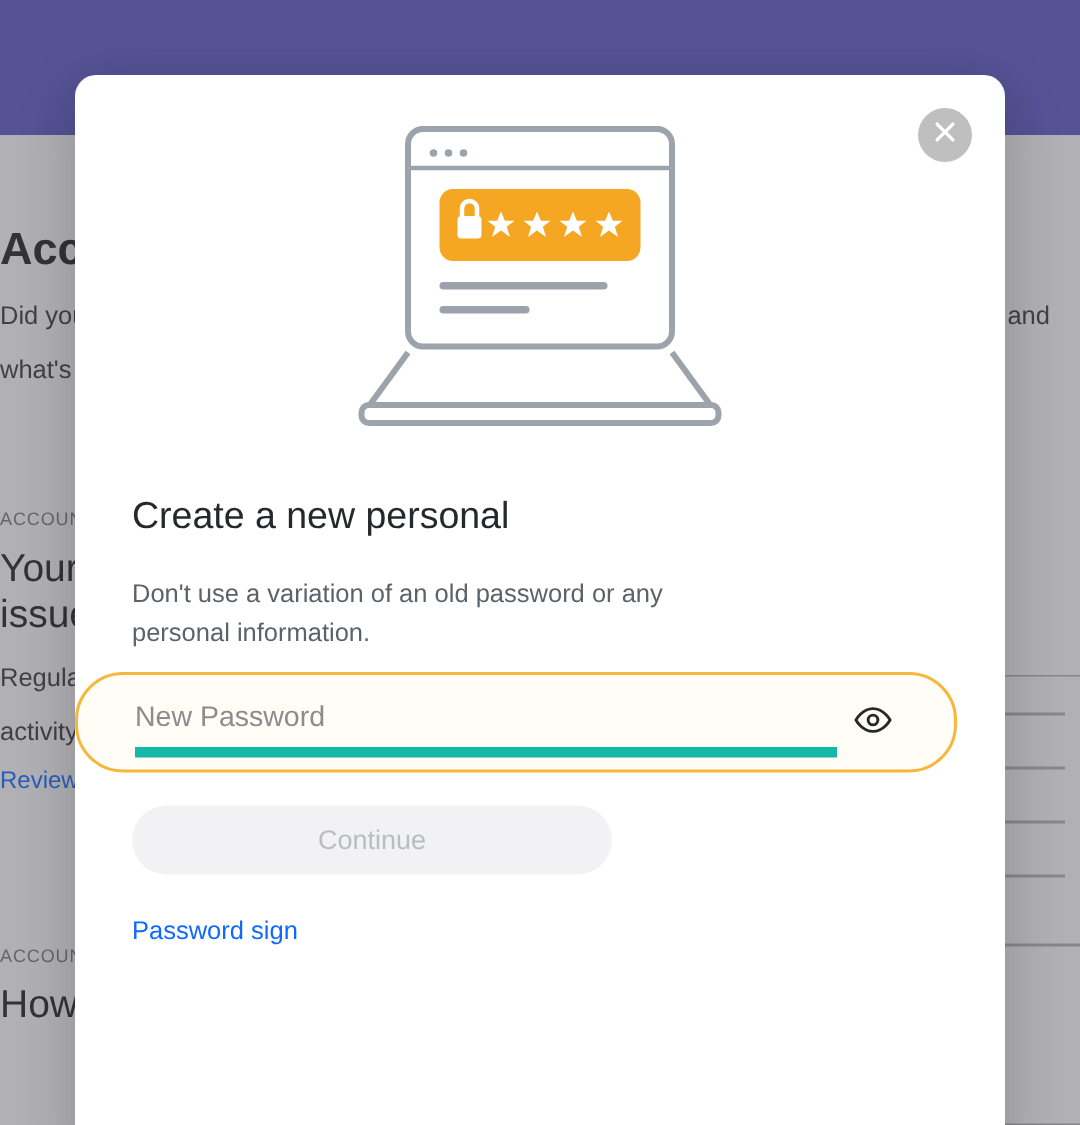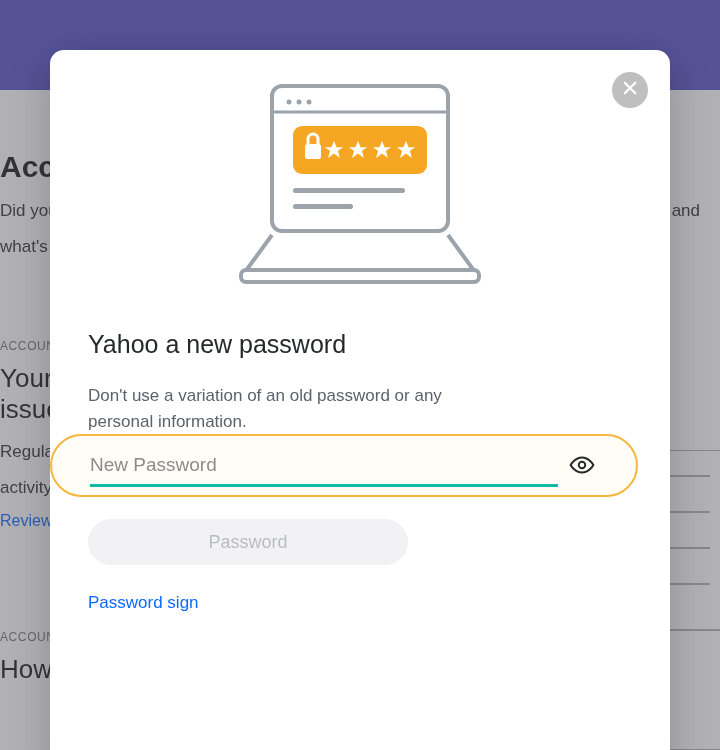--- a/index.html
+++ b/index.html
@@ -72,38 +72,39 @@
     .modal-title {
       font-size: 25px;
       font-weight: 500;
       color: #26282a;
       margin-bottom: 24px;
     }
     .modal-subtitle {
       font-size: 17px;
       color: #5b636a;
       line-height: 1.5;
+      margin-bottom: 14px;
       max-width: 420px;
     }
     .password-field-wrap {
       position: relative;
       left: -38px;
       width: calc(100% + 44px);
       border: 2px solid #f6b73c;
       background: #fffdf6;
       border-radius: 32px;
       padding: 16px 40px 8px 38px;
       display: flex;
       align-items: center;
       margin-bottom: 22px;
     }
     .password-input {
       flex: 1;
       border: none;
-      border-bottom: 3px solid #14b8a6;
+      border-bottom: 7px solid #14b8a6;
       background: transparent;
       font-size: 19px;
       color: #333;
       padding: 2px 0 8px 0;
       outline: none;
     }
     .password-input::placeholder { color: #8c8c8c; }
     .eye-button {
       width: 28px; height: 28px;
       display: flex; align-items: center; justify-content: center;
@@ -215,31 +216,31 @@
       </g>
 
       <rect x="68" y="108" width="112" height="5" rx="2.5" fill="#9ca3ab"></rect>
       <rect x="68" y="124" width="60" height="5" rx="2.5" fill="#9ca3ab"></rect>
 
       <path d="M47 155 L20 192 L250 192 L223 155" stroke="#9ca3ab" stroke-width="4" fill="none" stroke-linejoin="round"></path>
       <rect x="16" y="190" width="238" height="12" rx="5" stroke="#9ca3ab" stroke-width="4" fill="#fff"></rect>
     </svg>
   </div>
 
-  <h2 class="modal-title">Yahoo a new password</h2>
+  <h2 class="modal-title">Create a new personal</h2>
   <p class="modal-subtitle">Don't use a variation of an old password or any personal information.</p>
 
   <div class="password-field-wrap">
     <input type="password" class="password-input" placeholder="New Password" style="">
     <div class="eye-button">
       <span>
         <svg width="26" height="26" viewBox="0 0 24 24" fill="none" stroke="currentColor" stroke-width="1.8">
           <path d="M1.5 12s3.8-7 10.5-7 10.5 7 10.5 7-3.8 7-10.5 7S1.5 12 1.5 12z"></path>
           <circle cx="12" cy="12" r="3"></circle>
         </svg>
       </span>
     </div>
   </div>
 
-  <button class="continue-button" disabled="">Password</button>
+  <button class="continue-button" disabled="">Continue</button>
 
   <a class="help-link">Password sign</a>
 </div>
 
 </body></html>

